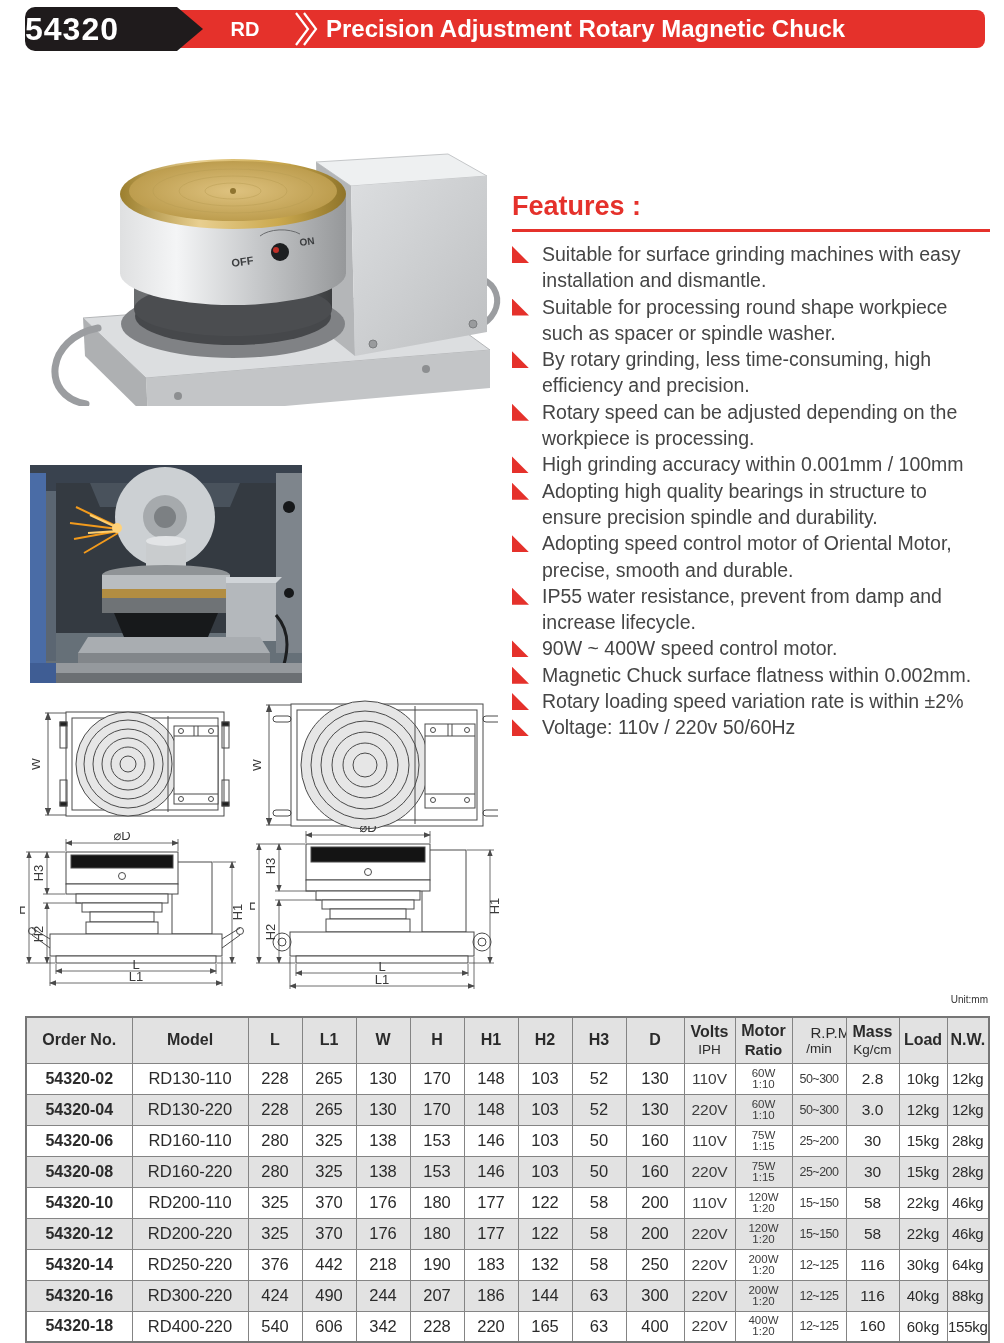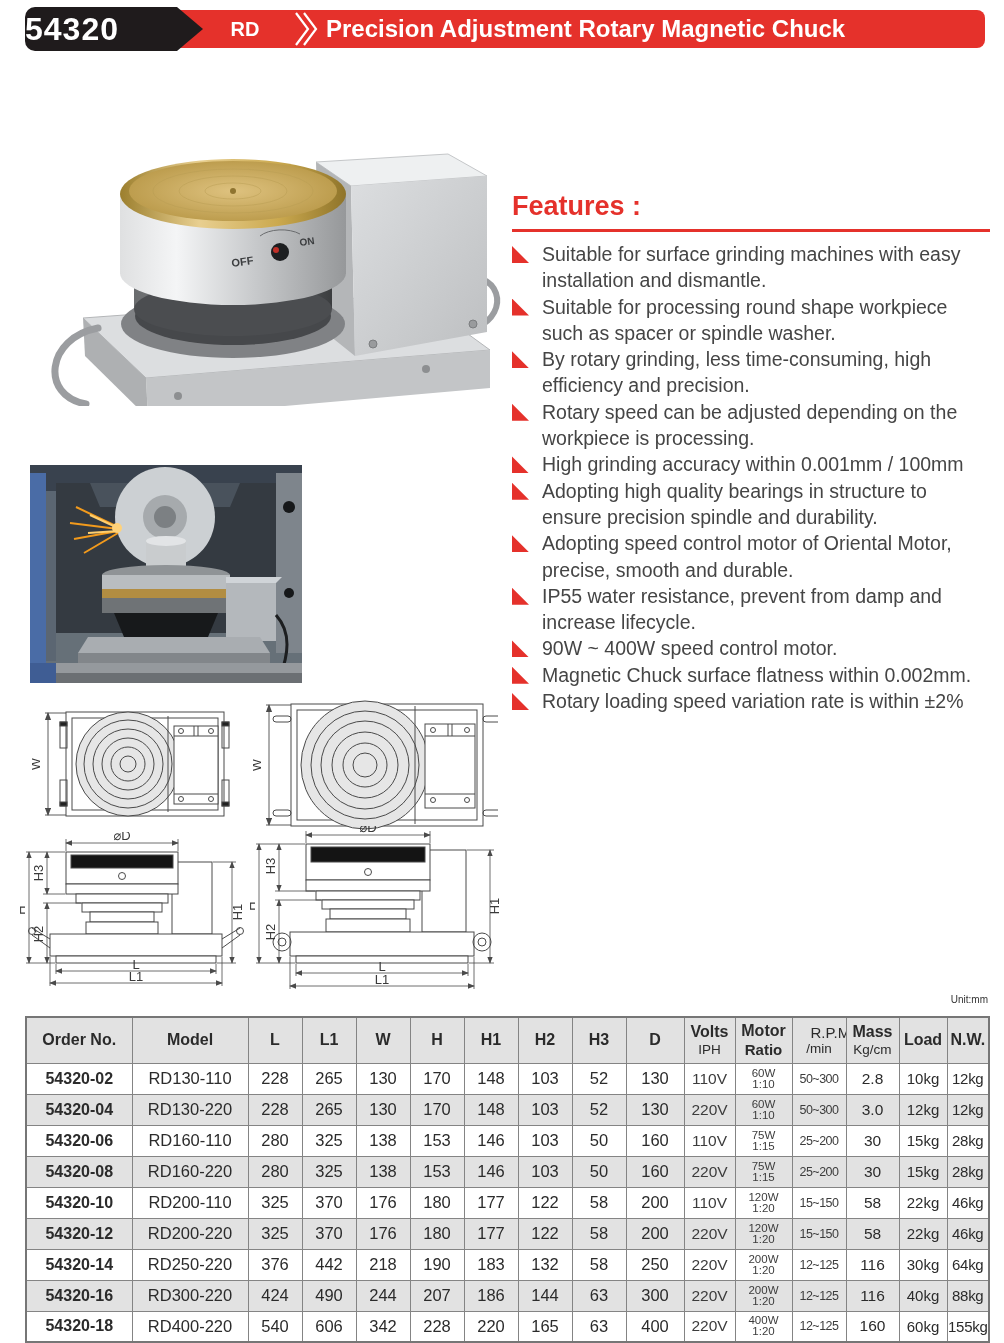--- a/index.html
+++ b/index.html
@@ -179,20 +179,21 @@
         <li><span class="tri"></span><span>Suitable for processing round shape workpiece such as spacer or spindle washer.</span></li>
         <li><span class="tri"></span><span>By rotary grinding, less time-consuming, high efficiency and precision.</span></li>
         <li><span class="tri"></span><span>Rotary speed can be adjusted depending on the workpiece is processing.</span></li>
         <li><span class="tri"></span><span>High grinding accuracy within 0.001mm / 100mm</span></li>
         <li><span class="tri"></span><span>Adopting high quality bearings in structure to ensure precision spindle and durability.</span></li>
         <li><span class="tri"></span><span>Adopting speed control motor of Oriental Motor, precise, smooth and durable.</span></li>
         <li><span class="tri"></span><span>IP55 water resistance, prevent from damp and increase lifecycle.</span></li>
         <li><span class="tri"></span><span>90W ~ 400W speed control motor.</span></li>
         <li><span class="tri"></span><span>Magnetic Chuck surface flatness within 0.002mm.</span></li>
         <li><span class="tri"></span><span>Rotary loading speed variation rate is within ±2%</span></li>
+        <li><span class="tri"></span><span>Voltage: 110v / 220v  50/60Hz</span></li>
       </ul>
   </section>
 
   <svg class="photo2" width="272" height="218" viewBox="0 0 272 218">
     <rect x="0" y="0" width="272" height="218" fill="#667078"></rect>
     <rect x="0" y="0" width="272" height="30" fill="#39424e"></rect>
     <polygon points="0,30 272,22 272,32 0,40" fill="#2c343f"></polygon>
     <rect x="26" y="18" width="222" height="150" fill="#343a41"></rect>
     <rect x="0" y="8" width="16" height="210" fill="#4a6ca6"></rect>
     <rect x="16" y="26" width="10" height="170" fill="#5b6672"></rect>

